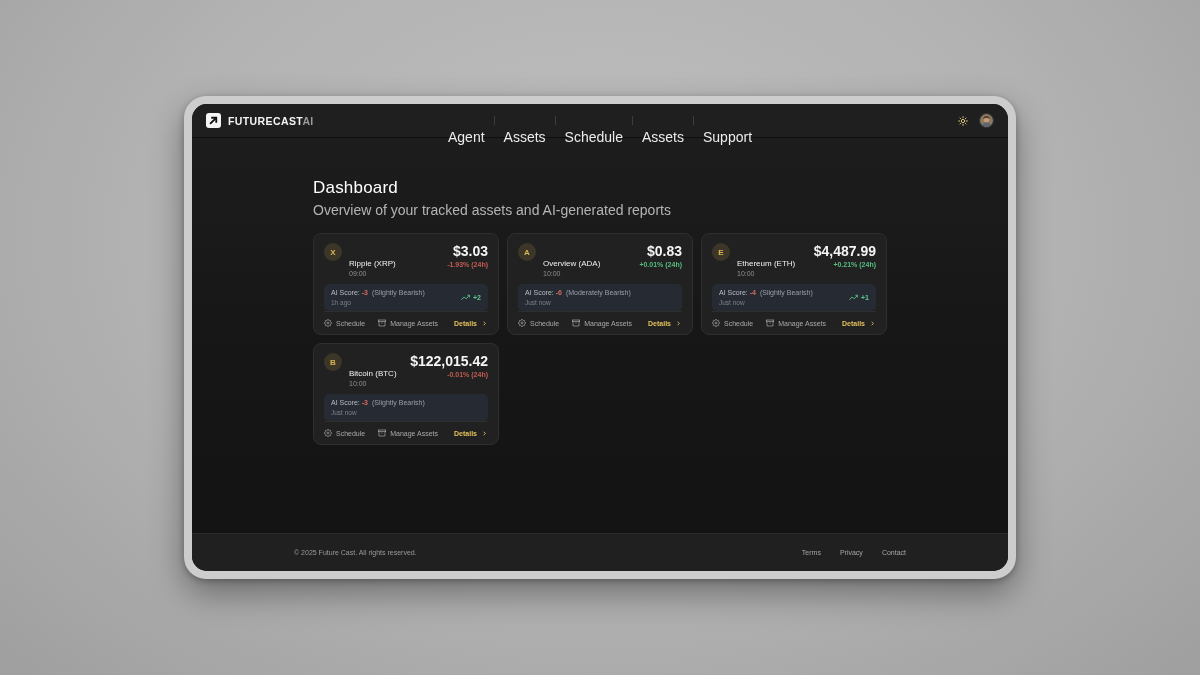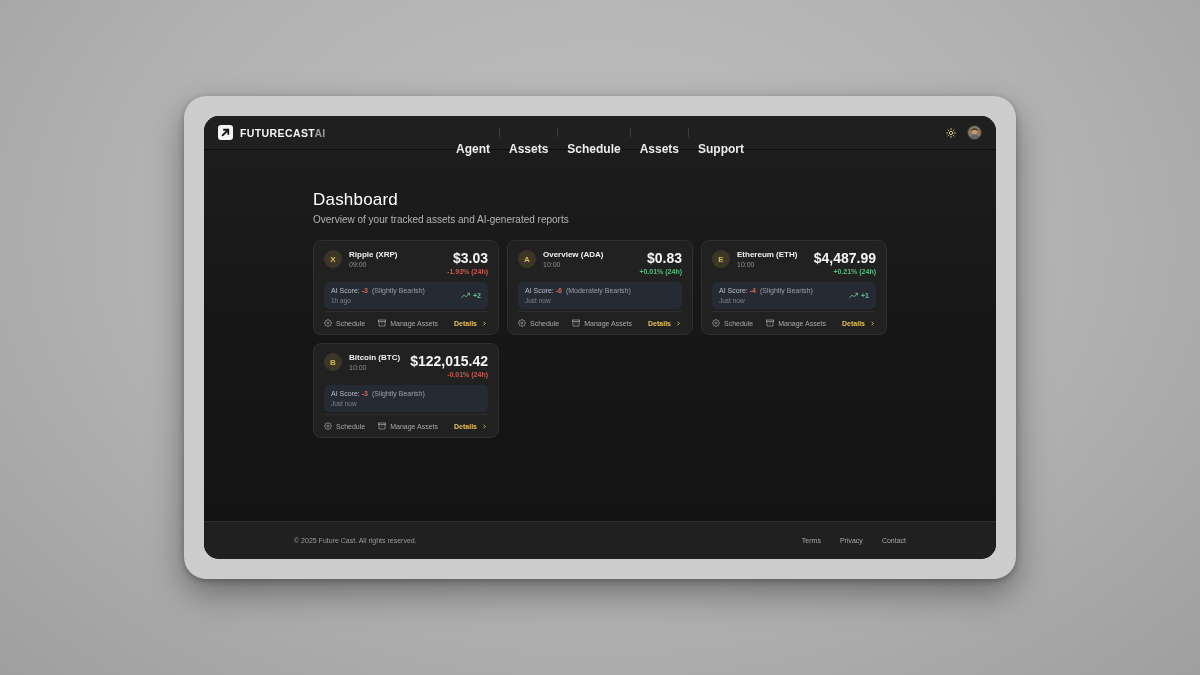--- a/index.html
+++ b/index.html
@@ -6,21 +6,21 @@
   html,body { width:1200px; height:675px; overflow:hidden; }
   body {
     font-family:"Liberation Sans", sans-serif;
     background:radial-gradient(ellipse at 50% 35%, #c0c0c0 0%, #b2b2b2 55%, #9f9f9f 100%);
     position:relative;
   }
 
   
   .frame {
     position:absolute; left:184px; top:96px; width:832px; height:483px;
-    background:#cdcdcd; border-radius:22px; padding:20px;
+    background:#cdcdcd; border-radius:22px; padding:8px;
     box-shadow:0 14px 34px rgba(0,0,0,.38), 0 2px 6px rgba(0,0,0,.25);
   }
   .app {
     width:100%; height:100%; border-radius:15px; overflow:hidden;
     background:linear-gradient(180deg,#1e1e1e 0%, #171717 45%, #131313 100%);
     display:flex; flex-direction:column;
   }
 
   
   .hdr {
@@ -34,51 +34,51 @@
     display:flex; align-items:center; justify-content:center;
   }
   .brand-mark svg { width:11px; height:11px; }
   .brand-text { font-size:10.5px; font-weight:700; color:#f4f4f4; letter-spacing:.4px; }
   .brand-text .suffix { color:#9b9b9b; }
 
   .nav {
     position:absolute; left:50%; top:0; height:100%; transform:translateX(-50%);
     display:flex; align-items:center; gap:9px;
   }
-  .nav-item { font-size:12px; font-weight:700; color:#ececec; cursor:pointer; white-space:nowrap;margin-top:32px; }
+  .nav-item { font-size:14px; font-weight:400; color:#ececec; cursor:pointer; white-space:nowrap;margin-top:32px; }
   .nav-sep { width:1px; height:9px; background:#3e3e3e; }
 
   .hdr-right { margin-left:auto; display:flex; align-items:center; gap:11px; }
   .theme-btn { width:11px; height:11px; display:flex; align-items:center; justify-content:center; cursor:pointer; }
   .theme-btn svg { width:10px; height:10px; stroke:#d6c27c; }
   .avatar { width:15px; height:15px; border-radius:50%; overflow:hidden; cursor:pointer; border:1px solid #3a3a3a; }
   .avatar svg { width:100%; height:100%; display:block; }
 
   
   .main { flex:1 1 auto; }
   .container { width:574px; margin:0 auto; padding-top:40px; }
   .page-title { font-size:17px; font-weight:400; color:#ffffff; letter-spacing:.2px; }
-  .page-sub { margin-top:4px; font-size:10px; color:#b4b4b4; }
+  .page-sub { margin-top:4px; font-size:14px; color:#b4b4b4; }
 
   .grid {
     margin-top:15px; display:grid; grid-template-columns:repeat(3,1fr); gap:8px;
   }
   .card {
     background:#212121; border:1px solid #2f2f2f; border-radius:8px;
     padding:9px 10px 7px; min-height:95px; display:flex; flex-direction:column;
   }
   .card-head { display:flex; align-items:flex-start; }
   .coin-ic {
     width:18px; height:18px; border-radius:50%; flex:0 0 18px;
     background:rgba(217,182,79,.14);
     display:flex; align-items:center; justify-content:center;
     color:#d9b64f; font-size:8px; font-weight:700;
   }
   .coin-meta { margin-left:7px; }
-  .coin-name { font-size:8px; font-weight:700; color:#f1f1f1; }
+  .coin-name { font-size:8px; font-weight:400; color:#f1f1f1;margin-top:16px; }
   .coin-time { font-size:7px; color:#8f8f8f; margin-top:2px; }
   .price-wrap { margin-left:auto; text-align:right; }
   .price { font-size:14px; font-weight:700; color:#f5f5f5; }
   .change { font-size:7px; margin-top:2px; font-weight:600; }
   .change.down { color:#c25b52; }
   .change.up { color:#57bd82; }
 
   .ai-box {
     margin-top:7px; background:#262b33; border-radius:5px; padding:5px 7px;
     display:flex; align-items:center; justify-content:space-between;

